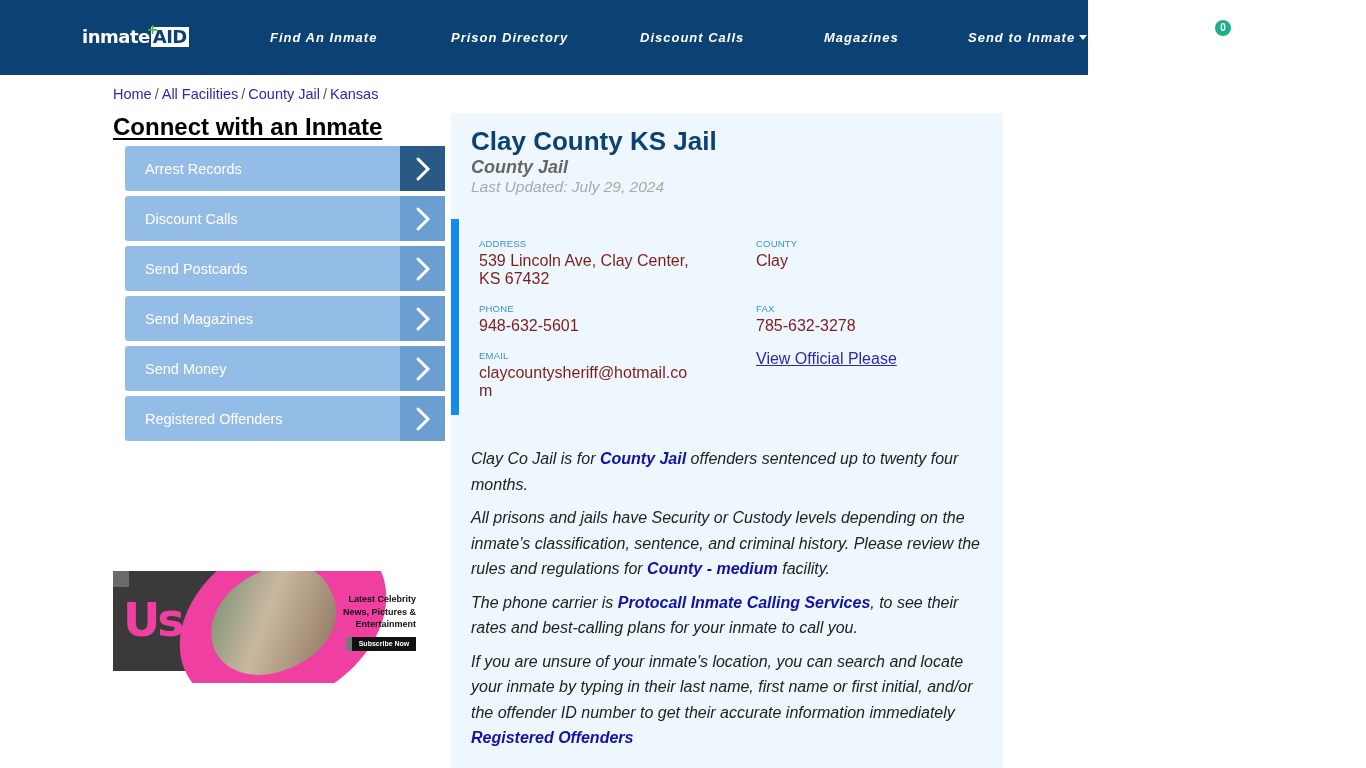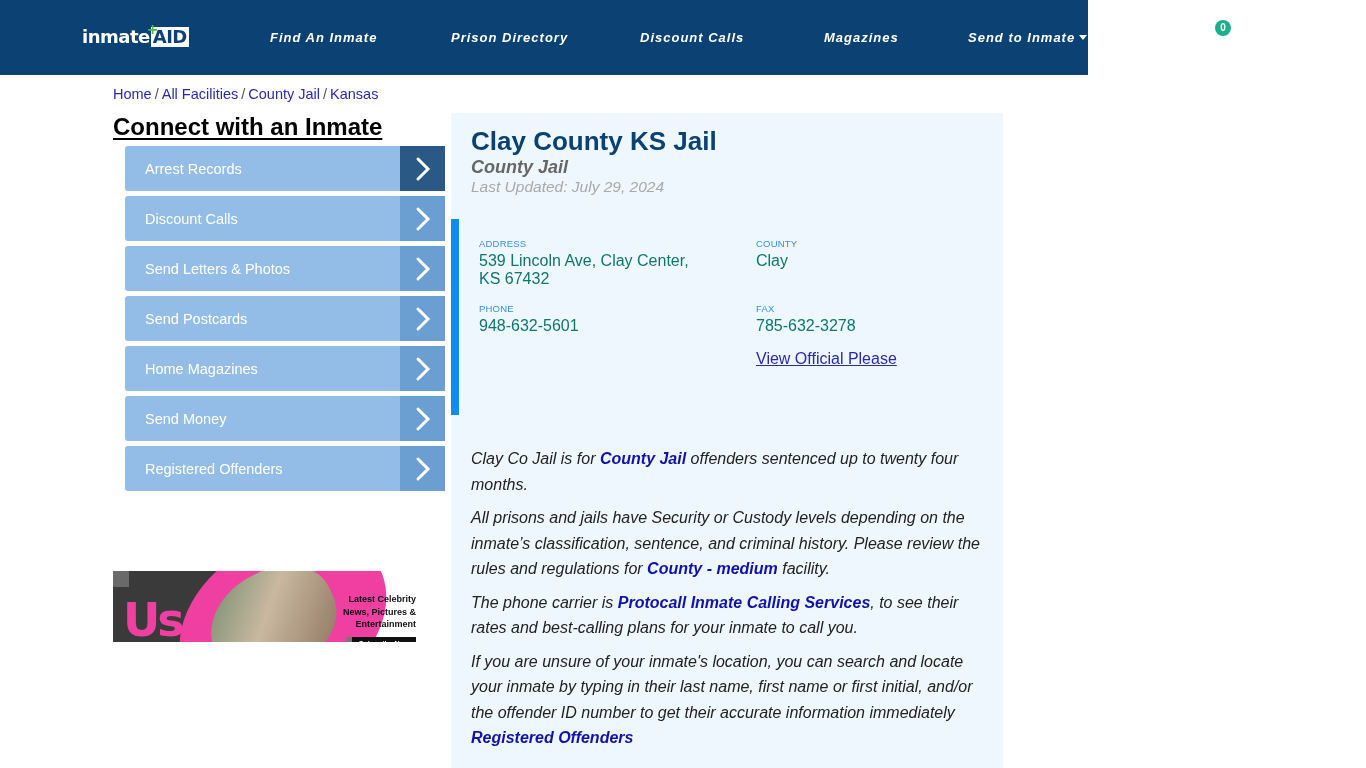--- a/index.html
+++ b/index.html
@@ -22,38 +22,38 @@
   .breadcrumb .sep { color: #555; margin: 0 3px; }
 
   
   .side-title { position: absolute; left: 113px; top: 113px; font-size: 24px; font-weight: bold; color: #000; text-decoration: underline; text-underline-offset: 3px; text-decoration-thickness: 2px; text-align: center; }
   .side-list { position: absolute; left: 113px; top: 146px; width: 320px; margin-left: 12px; }
   .side-item { position: relative; height: 45px; margin-bottom: 5px; background: #93bde6; border-radius: 3px 0 0 3px; cursor: pointer; display: flex; align-items: center; }
   .side-item .label { color: #ffffff; font-size: 14.5px; padding-left: 20px; }
   .side-item .arrow { position: absolute; right: 0; top: 0; width: 45px; height: 45px; background: #6b9fd2; display: flex; align-items: center; justify-content: center; }
   .side-item.active .arrow { background: #2a5986; }
 
-  .ad { position: absolute; left: 113px; top: 571px; width: 320px; height: 71px; background: #fff; overflow: hidden; cursor: pointer; }
+  .ad { position: absolute; left: 113px; top: 571px; width: 320px; height: 112px; background: #fff; overflow: hidden; cursor: pointer; }
   .ad .dark { position: absolute; left: 0; top: 0; width: 230px; height: 100px; background: #3a3a3a; }
   .ad .corner { position: absolute; left: 0; top: 0; width: 16px; height: 16px; background: #6a6a6a; }
   .ad .swoosh { position: absolute; left: 60px; top: -30px; width: 220px; height: 160px; border-radius: 50%; background: #ef3fa0; transform: rotate(-30deg); }
   .ad .photo { position: absolute; left: 95px; top: 0; width: 130px; height: 100px; border-radius: 55% 45% 50% 50%; background: linear-gradient(135deg, #6d8a6a, #c9b8a0 45%, #8a6f5a); transform: rotate(-25deg); }
   .ad .us { position: absolute; left: 10px; top: 22px; font-size: 46px; font-weight: bold; color: #ef3fa0; letter-spacing: -3px; font-family: "DejaVu Sans", sans-serif; }
   .ad .txt { position: absolute; right: 17px; top: 22px; text-align: right; font-size: 9px; font-weight: bold; color: #111; line-height: 12.5px; }
   .ad .sub { position: absolute; right: 17px; top: 66px; width: 70px; height: 14px; background: #111; color: #fff; font-size: 7px; font-weight: bold; text-align: center; line-height: 14px; border-left: 6px solid #777; }
 
   
   .card { position: absolute; left: 451px; top: 113px; width: 552px; height: 660px; background: #edf7fd; }
   .title { position: absolute; left: 20px; top: 13px; font-size: 26px; font-weight: bold; color: #0c4173; }
   .subtitle { position: absolute; left: 20px; top: 44px; font-size: 18px; font-weight: bold; font-style: italic; color: #666; }
   .updated { position: absolute; left: 20px; top: 65px; font-size: 15.5px; font-style: italic; color: #a9a9a9; }
   .info { position: absolute; left: 0; top: 106px; width: 604px; height: 196px; border-left: 8px solid #118bed; }
   .field { position: absolute; }
   .field .lbl { font-size: 9.5px; color: #3a8fd8; text-transform: uppercase; letter-spacing: 0.2px; }
-  .field .val { font-size: 16px; color: #0f766e; line-height: 18px; margin-top: 3px; }
+  .field .val { font-size: 16px; color: #7f1d1d; line-height: 18px; margin-top: 3px; }
   .field a { font-size: 16px; color: #2a2aaa; text-decoration: underline; cursor: pointer; }
 
   .desc { position: absolute; left: 20px; top: 333px; width: 515px; font-size: 16px; font-style: italic; color: #222; line-height: 25.5px; }
   .desc p { margin-bottom: 8px; }
   .desc a { color: #1212a8; font-weight: bold; text-decoration: none; cursor: pointer; }
 </style>
 </head>
 <body>
 
 <div class="navbar">
@@ -108,37 +108,29 @@
   </div>
   <div class="side-item">
     <span class="label">Discount Calls</span>
     <span class="arrow">
         <svg width="16" height="26" viewBox="0 0 16 26">
           <polyline points="3,3 13,13 3,23" stroke="#fff" stroke-width="3" fill="none" stroke-linecap="round"></polyline>
         </svg>
       </span>
   </div>
   <div class="side-item">
-    <span class="label">Send Letters &amp; Photos</span>
-    <span class="arrow">
-        <svg width="16" height="26" viewBox="0 0 16 26">
-          <polyline points="3,3 13,13 3,23" stroke="#fff" stroke-width="3" fill="none" stroke-linecap="round"></polyline>
-        </svg>
-      </span>
-  </div>
-  <div class="side-item">
     <span class="label">Send Postcards</span>
     <span class="arrow">
         <svg width="16" height="26" viewBox="0 0 16 26">
           <polyline points="3,3 13,13 3,23" stroke="#fff" stroke-width="3" fill="none" stroke-linecap="round"></polyline>
         </svg>
       </span>
   </div>
   <div class="side-item">
-    <span class="label">Home Magazines</span>
+    <span class="label">Send Magazines</span>
     <span class="arrow">
         <svg width="16" height="26" viewBox="0 0 16 26">
           <polyline points="3,3 13,13 3,23" stroke="#fff" stroke-width="3" fill="none" stroke-linecap="round"></polyline>
         </svg>
       </span>
   </div>
   <div class="side-item">
     <span class="label">Send Money</span>
     <span class="arrow">
         <svg width="16" height="26" viewBox="0 0 16 26">
@@ -185,20 +177,24 @@
       <div class="val">Clay</div>
     </div>
     <div class="field" style="left:20px; top:84px; width:225px;">
       <div class="lbl">PHONE</div>
       <div class="val">948-632-5601</div>
     </div>
     <div class="field" style="left:297px; top:84px; width:225px;">
       <div class="lbl">FAX</div>
       <div class="val">785-632-3278</div>
     </div>
+    <div class="field" style="left:20px; top:131px; width:218px;">
+      <div class="lbl">EMAIL</div>
+      <div class="val" style="word-break: break-all;">claycountysheriff@hotmail.com</div>
+    </div>
     <div class="field" style="left:297px; top:131px;">
       <a>View Official Please</a>
     </div>
   </div>
 
   <div class="desc">
     <p><span>Clay Co Jail is for </span><a>County Jail</a><span> offenders sentenced up to twenty four months.</span></p>
     <p><span>All prisons and jails have Security or Custody levels depending on the inmate’s classification, sentence, and criminal history. Please review the rules and regulations for </span><a>County - medium</a><span> facility.</span></p>
     <p><span>The phone carrier is </span><a>Protocall Inmate Calling Services</a><span>, to see their rates and best-calling plans for your inmate to call you.</span></p>
     <p><span>If you are unsure of your inmate's location, you can search and locate your inmate by typing in their last name, first name or first initial, and/or the offender ID number to get their accurate information immediately</span><br><a>Registered Offenders</a></p>

